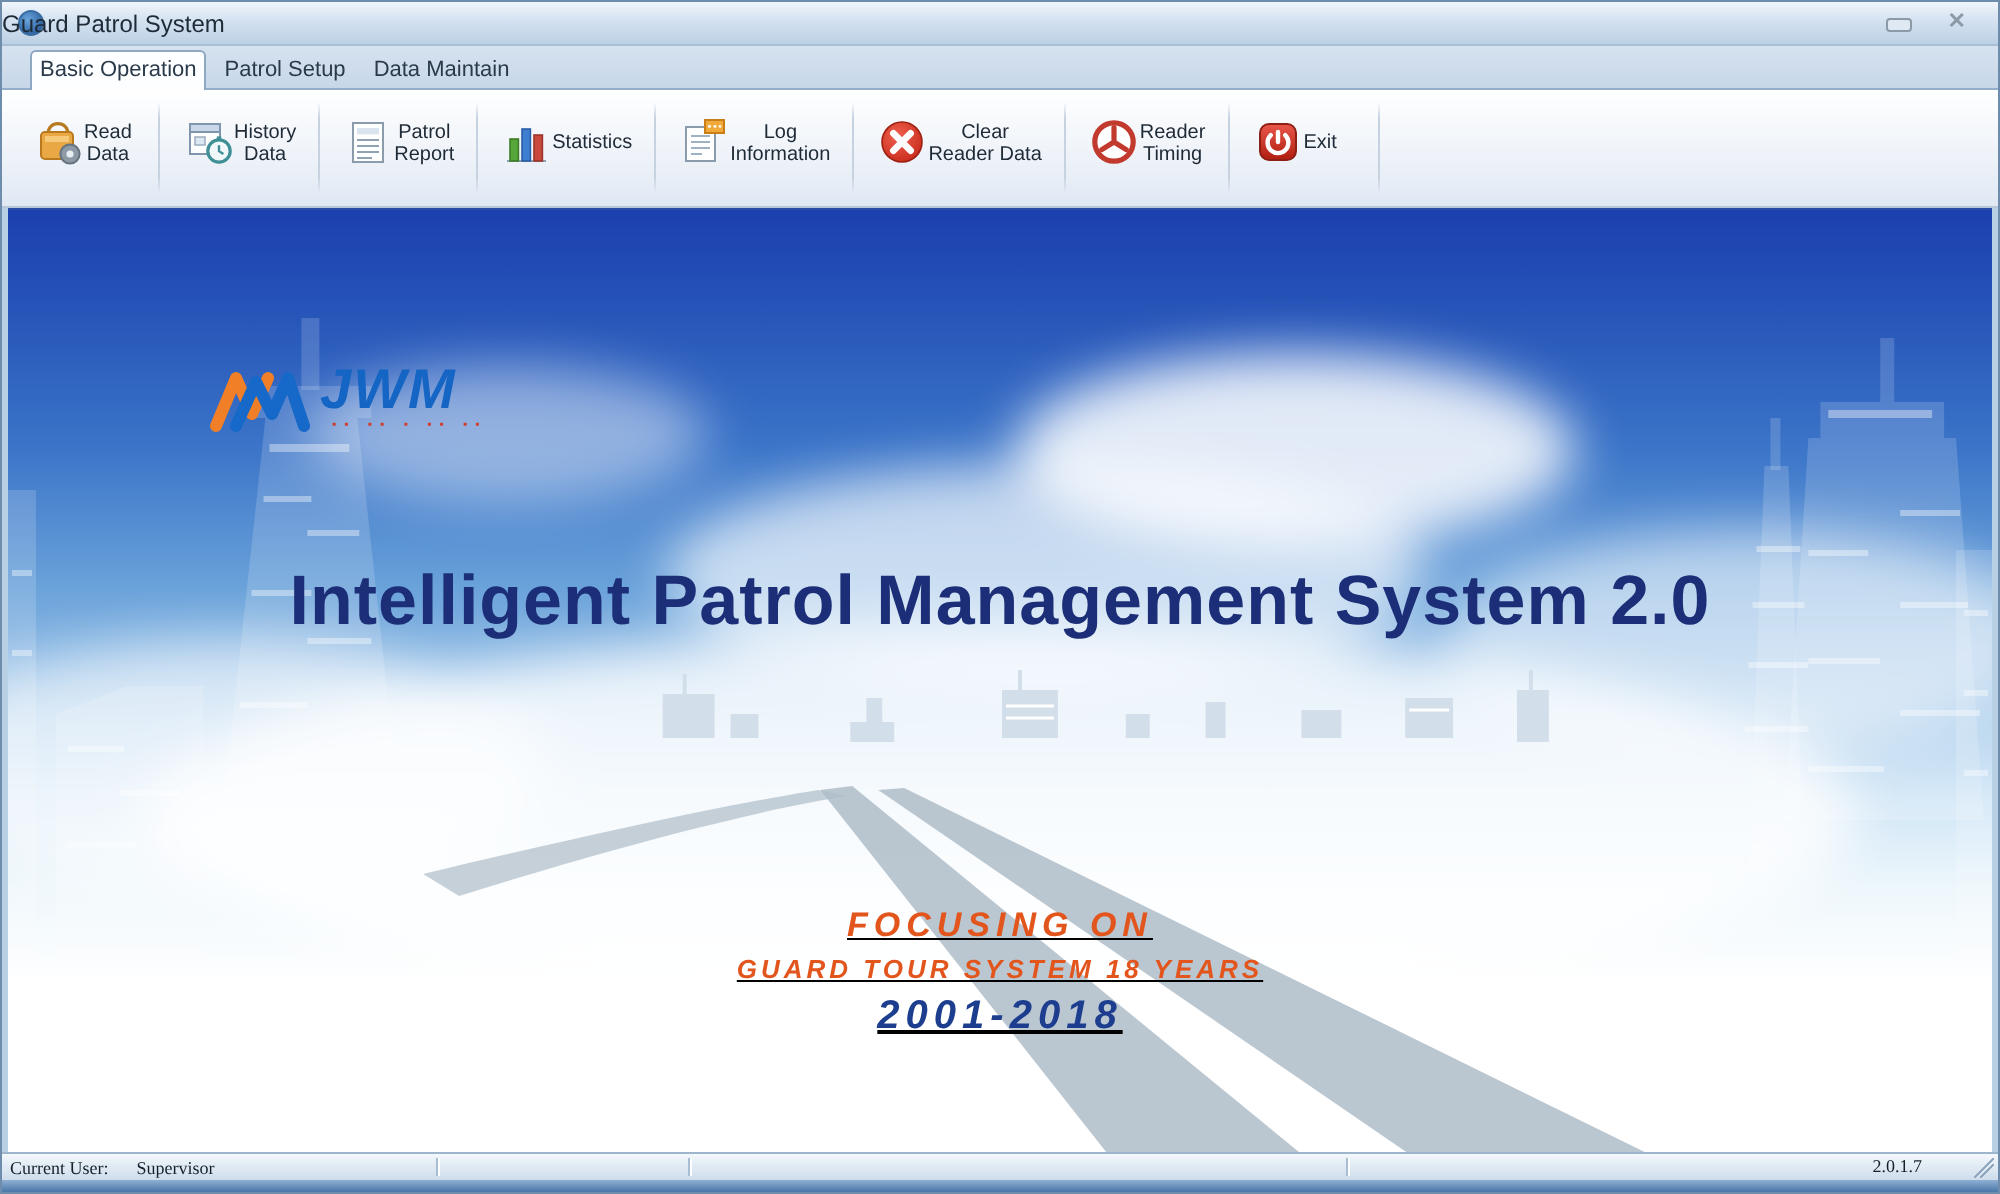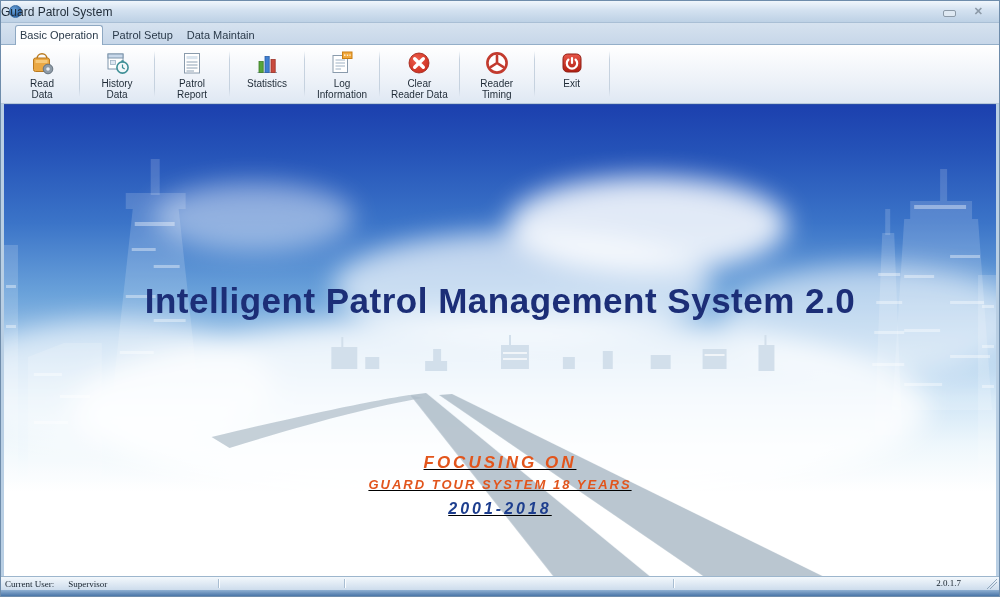--- a/index.html
+++ b/index.html
@@ -21,21 +21,21 @@
   
   .tabstrip{height:21px;background:linear-gradient(#d6e2ef,#c7d7e9);
     border-bottom:1px solid #94afc9;display:flex;align-items:flex-end;padding-left:14px;}
   .tab{font-size:11px;color:#2a3a4a;padding:3px 4px 4px;margin-right:4px;
     border:1px solid transparent;border-bottom:none;border-radius:3px 3px 0 0;
     position:relative;top:1px;white-space:nowrap;}
   .tab.active{background:#fdfeff;border-color:#8ea8c2;z-index:2;}
   
   .toolbar{height:58px;background:linear-gradient(#ffffff,#ecf1f8 65%,#dfe8f3);
     border-bottom:1px solid #b7c8da;display:flex;align-items:stretch;padding-left:6px;}
-  .tool-btn{display:flex;flex-direction:column;align-items:center;padding:5px 9px 12px;
+  .tool-btn{display:flex;flex-direction:row;align-items:center;padding:5px 9px 12px;
     min-width:52px;cursor:default;}
   .tool-icon{width:26px;height:26px;flex:0 0 auto;}
   .tool-label{font-size:10px;line-height:11px;color:#1e2a36;text-align:center;margin-top:2px;}
   .tool-sep{width:1px;margin:6px 2px;background:linear-gradient(transparent,#c6d2df 18%,#c6d2df 82%,transparent);}
   
   .main{height:472px;background:#b9cfe4;padding:0 3px;position:relative;}
   .scene{position:relative;height:100%;overflow:hidden;border-top:1px solid #2a4da8;
     background:linear-gradient(180deg,#1c40ae 0%,#2553b8 10%,#3b74c8 25%,#6aa2da 40%,
       #9fc6e9 52%,#cfe5f6 62%,#eef7fc 72%,#ffffff 82%,#ffffff 100%);}
   .scene-svg{position:absolute;inset:0;width:100%;height:100%;}
@@ -44,21 +44,21 @@
   .logo-txt{margin-left:4px;display:flex;flex-direction:column;}
   .logo-word{font-size:28px;line-height:28px;font-weight:bold;font-style:italic;
     color:#1565c4;letter-spacing:1px;}
   .logo-tag{font-size:6px;letter-spacing:4px;color:#d23c2a;margin-top:1px;margin-left:6px;}
   .hero-title{position:absolute;top:176px;left:0;right:0;text-align:center;
     font-size:35px;font-weight:bold;color:#1c2e77;letter-spacing:0.5px;}
   .slogan{position:absolute;top:347px;left:0;right:0;text-align:center;
     font-weight:bold;font-style:italic;text-decoration:underline;}
   .slogan-1{font-size:17px;letter-spacing:3px;color:#e2551c;line-height:21px;}
   .slogan-2{font-size:13px;letter-spacing:2px;color:#e2551c;line-height:23px;}
-  .slogan-years{font-size:16px;letter-spacing:3px;color:#1d3e8e;line-height:25px;}
+  .slogan-years{font-size:20px;letter-spacing:3px;color:#1d3e8e;line-height:25px;}
   
   .statusbar{height:13px;border-top:1px solid #9db6cd;
     background:linear-gradient(#f3f8fc,#cddcec);position:relative;
     font-family:Liberation Serif, serif;font-size:9px;color:#14202b;
     display:flex;align-items:center;}
   .status-user{margin-left:4px;white-space:pre;}
   .status-divider{position:absolute;top:2px;height:9px;width:0;
     border-left:1px solid #a9bed2;border-right:1px solid #fbfdff;}
   .status-version{position:absolute;right:38px;top:1px;}
   .resize-grip{position:absolute;right:2px;bottom:1px;width:10px;height:10px;
@@ -304,20 +304,30 @@
           <line x1="702" y1="250" x2="722" y2="250"></line>
         </g>
 
         <g fill="#aebcc8">
           <path d="M208,332 C300,310 368,296 406,290 L420,293 C376,300 306,318 226,343 Z" opacity="0.7"></path>
           <path d="M407,290 L423,288 L648,472 L551,472 Z" opacity="0.85"></path>
           <path d="M436,290 L449,289 L822,472 L702,472 Z" opacity="0.85"></path>
         </g>
       </svg>
 
+      <div class="logo">
+        <svg class="logo-mark" viewBox="0 0 52 40">
+          <path d="M4 32 L14 8 L22 26 L30 8" fill="none" stroke="#f07f28" stroke-width="6" stroke-linecap="round" stroke-linejoin="round"></path>
+          <path d="M14 32 L24 10 L32 26 L40 8 L48 32" fill="none" stroke="#1668c9" stroke-width="6" stroke-linecap="round" stroke-linejoin="round"></path>
+        </svg>
+        <span class="logo-txt">
+          <span class="logo-word">JWM</span>
+          <span class="logo-tag">▪▪ ▪▪ ▪ ▪▪ ▪▪</span>
+        </span>
+      </div>
 
       <div class="hero-title">Intelligent Patrol Management System 2.0</div>
 
       <div class="slogan">
         <div class="slogan-1">FOCUSING ON</div>
         <div class="slogan-2">GUARD TOUR SYSTEM 18 YEARS</div>
         <div class="slogan-years">2001-2018</div>
       </div>
 
     </div>

